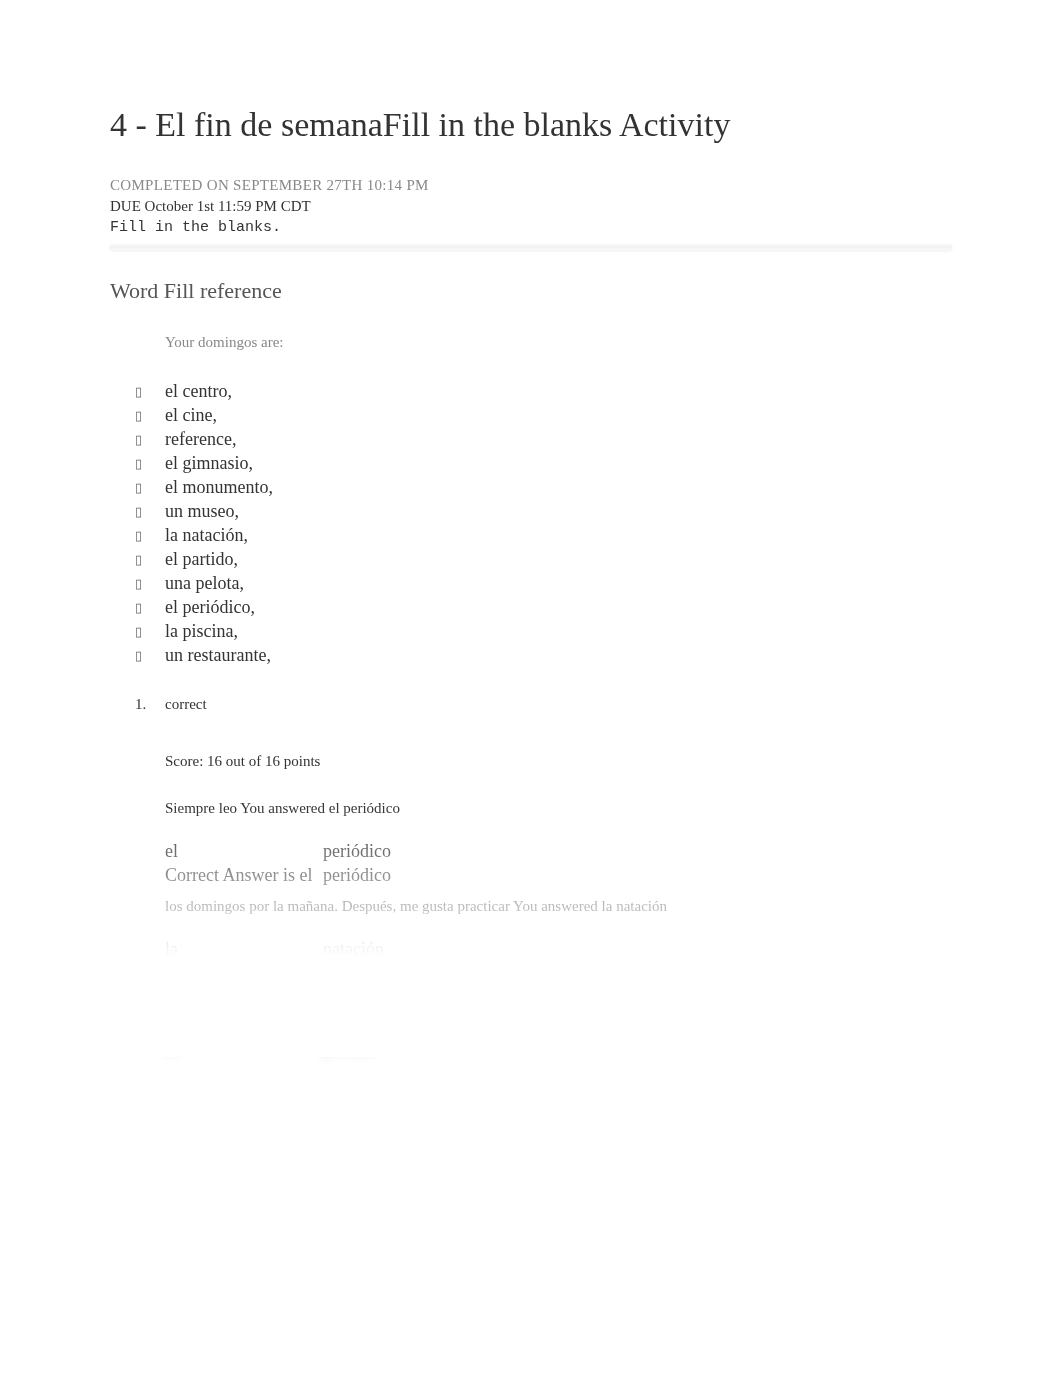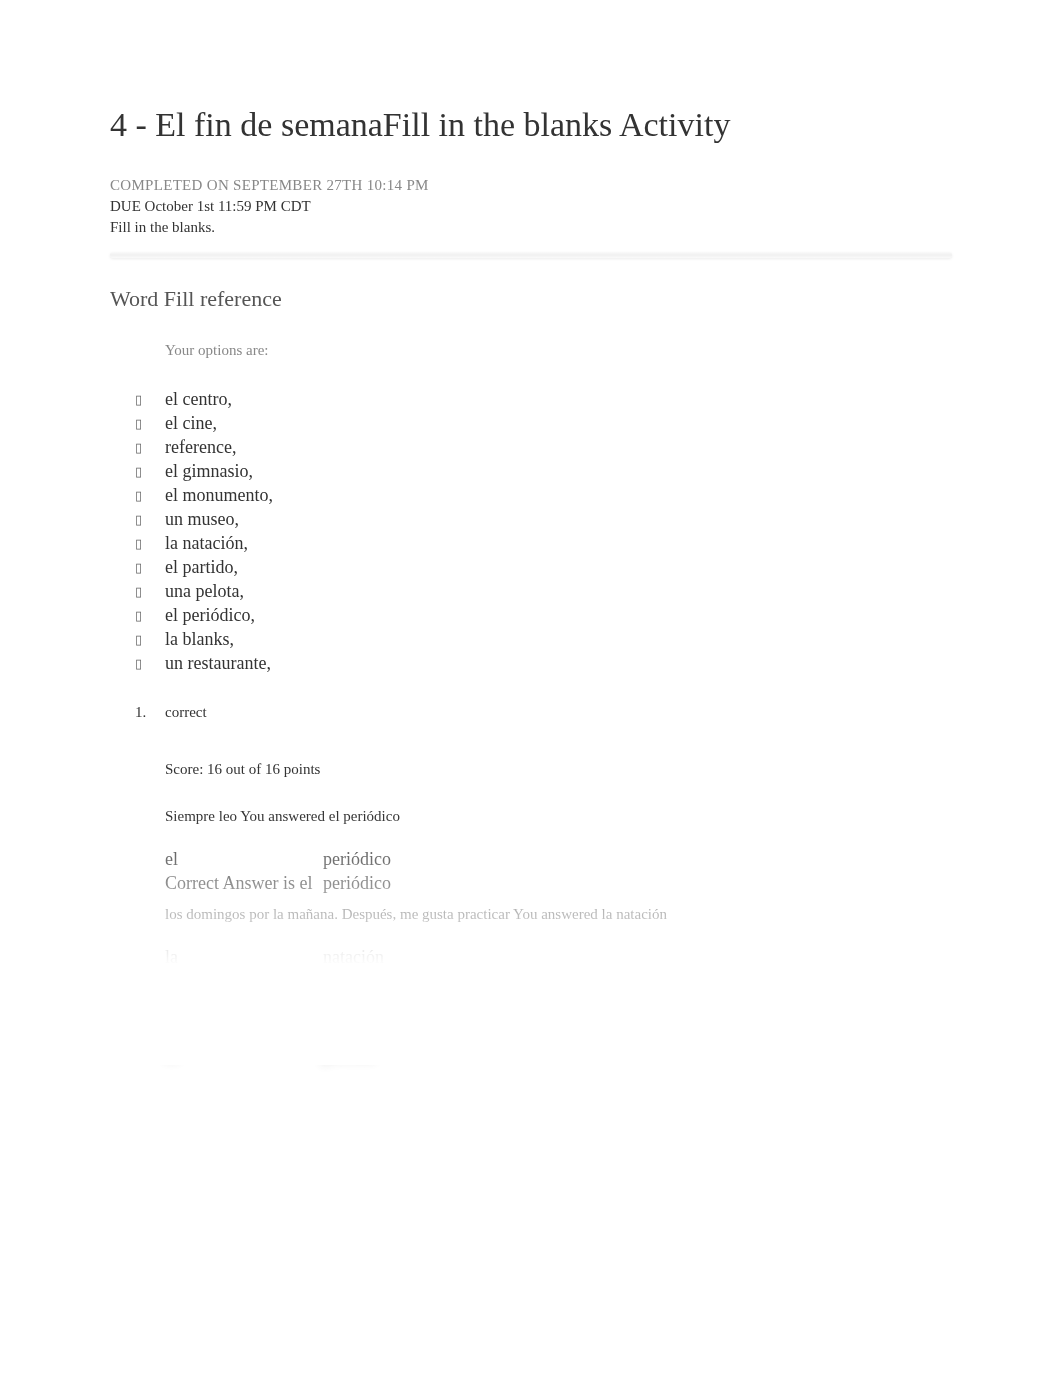--- a/index.html
+++ b/index.html
@@ -28,21 +28,22 @@
       margin-bottom: 4px;
     }
     .due {
       font-size: 15px;
       color: #333;
       margin-bottom: 4px;
     }
     .instructions {
       font-size: 15px;
       color: #333;
-      margin-bottom: 16px;
+      margin-bottom: 8px;
+      font-family: Liberation Mono, monospace;
     }
     .divider {
       height: 6px;
       background: linear-gradient(to bottom, rgba(0,0,0,0.02), rgba(0,0,0,0.06), rgba(0,0,0,0.02));
       border-radius: 3px;
       margin-bottom: 28px;
       box-shadow: 0 1px 3px rgba(0,0,0,0.08);
     }
     h2 {
       font-size: 22px;
@@ -147,34 +148,34 @@
   <h1>4 - El fin de semanaFill in the blanks Activity</h1>
 
   <div class="completed">COMPLETED ON SEPTEMBER 27TH 10:14 PM</div>
   <div class="due">DUE October 1st 11:59 PM CDT</div>
   <div class="instructions">Fill in the blanks.</div>
 
   <div class="divider"></div>
 
   <h2>Word Fill reference</h2>
 
-  <div class="options-label">Your options are:</div>
+  <div class="options-label">Your domingos are:</div>
 
   <ul class="word-bank">
     <li>el centro,</li>
     <li>el cine,</li>
     <li>reference,</li>
     <li>el gimnasio,</li>
     <li>el monumento,</li>
     <li>un museo,</li>
     <li>la natación,</li>
     <li>el partido,</li>
     <li>una pelota,</li>
     <li>el periódico,</li>
-    <li>la blanks,</li>
+    <li>la piscina,</li>
     <li>un restaurante,</li>
   </ul>
 
   <ol class="questions">
     <li>
       <div class="q-head">
         <span class="q-num">1.</span>
         <span>correct</span>
       </div>
 

